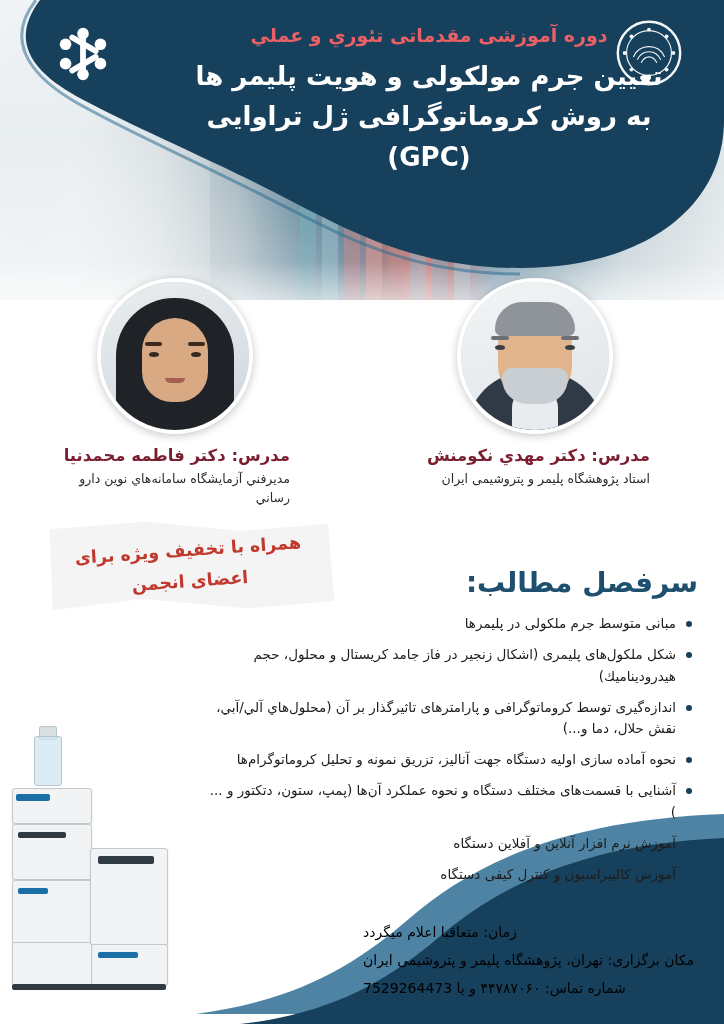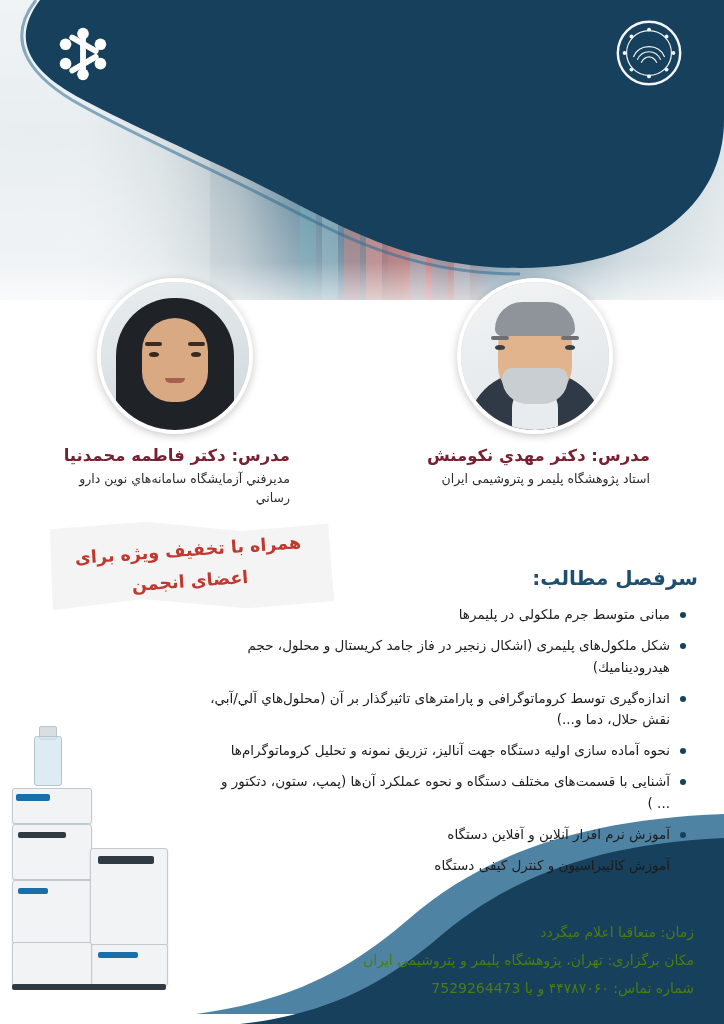--- a/index.html
+++ b/index.html
@@ -198,25 +198,25 @@
     position: absolute;
     right: 26px;
     top: 566px;
     width: 500px;
     z-index: 9;
     text-align: right;
   }
   .syllabus h2 {
     margin: 0 0 14px 0;
     color: #1f4f6e;
-    font-size: 20px;
+    font-size: 28px;
     font-weight: bold;
   }
   .syllabus ul {
-    margin: 12px;
+    margin: 6px;
     padding: 0;
     list-style: none;
   }
   .syllabus li {
     position: relative;
     font-size: 13.5px;
     color: #1c1c1c;
     line-height: 1.62;
     margin-bottom: 9px;
     padding-right: 16px;
@@ -272,22 +272,22 @@
     position: absolute;
     left: 0; bottom: 0;
     width: 724px; height: 210px;
     overflow: hidden;
   }
   .footer-text {
     position: absolute;
     right: 30px;
     bottom: 22px;
     z-index: 10;
-    text-align: right;
-    color: #4d7c0f;
+    text-align: left;
+    color: #000000;
     font-size: 14px;
     line-height: 2.0;
   }
   .footer-text div { white-space: nowrap; }
 </style>
 </head>
 <body>
 
 <div id="poster">
 
@@ -340,20 +340,28 @@
         <circle cx="58" cy="23" r="2"></circle>
       <circle cx="65" cy="40" r="2"></circle>
         <circle cx="58" cy="57" r="2"></circle>
       <circle cx="40" cy="64" r="2"></circle>
         <circle cx="22" cy="57" r="2"></circle>
       <circle cx="15" cy="40" r="2"></circle>
         <circle cx="22" cy="23" r="2"></circle>
     </g>
   </svg>
 
+  <div class="header-title-wrap">
+    <div class="kicker">دوره آموزشی مقدماتی تئوري و عملي</div>
+    <div class="main-title">
+      <span class="line">تعیین جرم مولکولی و هویت پلیمر ها</span>
+      <span class="line">به روش کروماتوگرافی ژل تراوایی</span>
+      <span class="line">(GPC)</span>
+    </div>
+  </div>
 
   <div class="presenter presenter-right">
     <div class="photo">
       <div class="p-m-bg"></div>
       <div class="p-m-body"></div>
       <div class="p-m-shirt"></div>
       <div class="p-m-face"></div>
       <div class="p-m-hair"></div>
       <div class="p-m-beard"></div>
       <div class="p-m-brow" style="left:30px;"></div>

